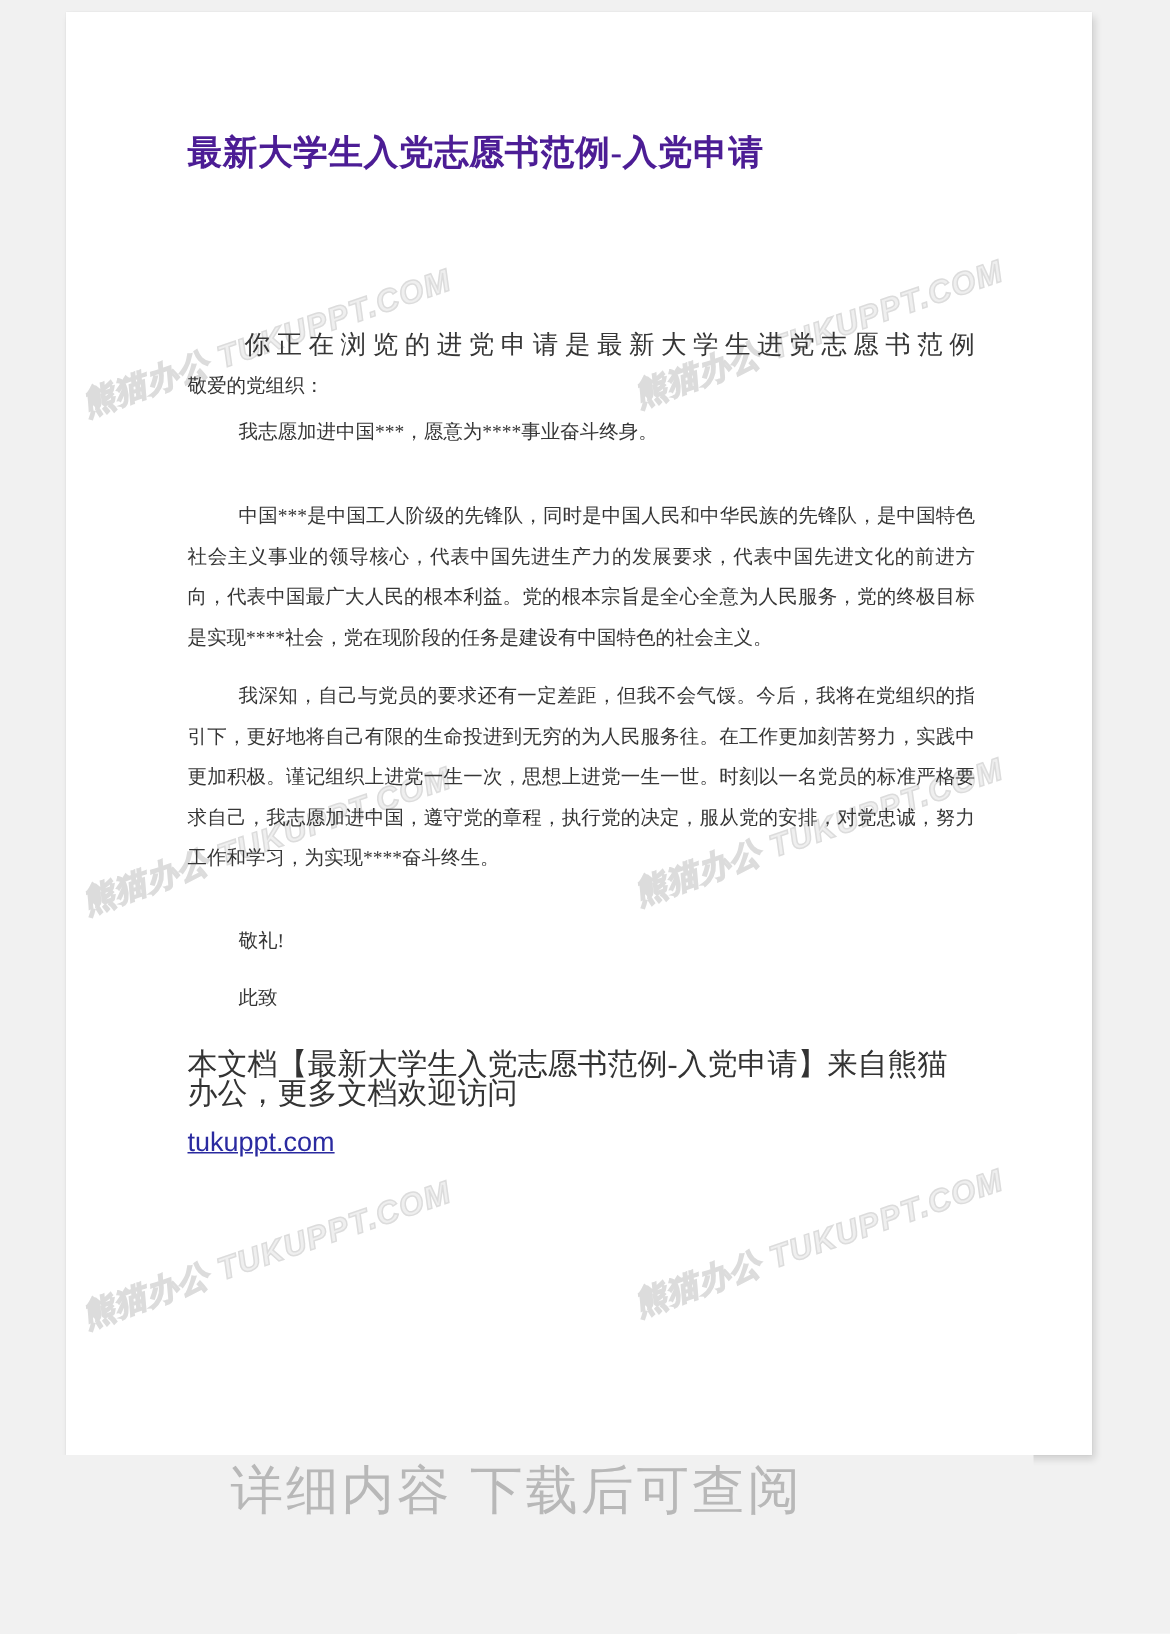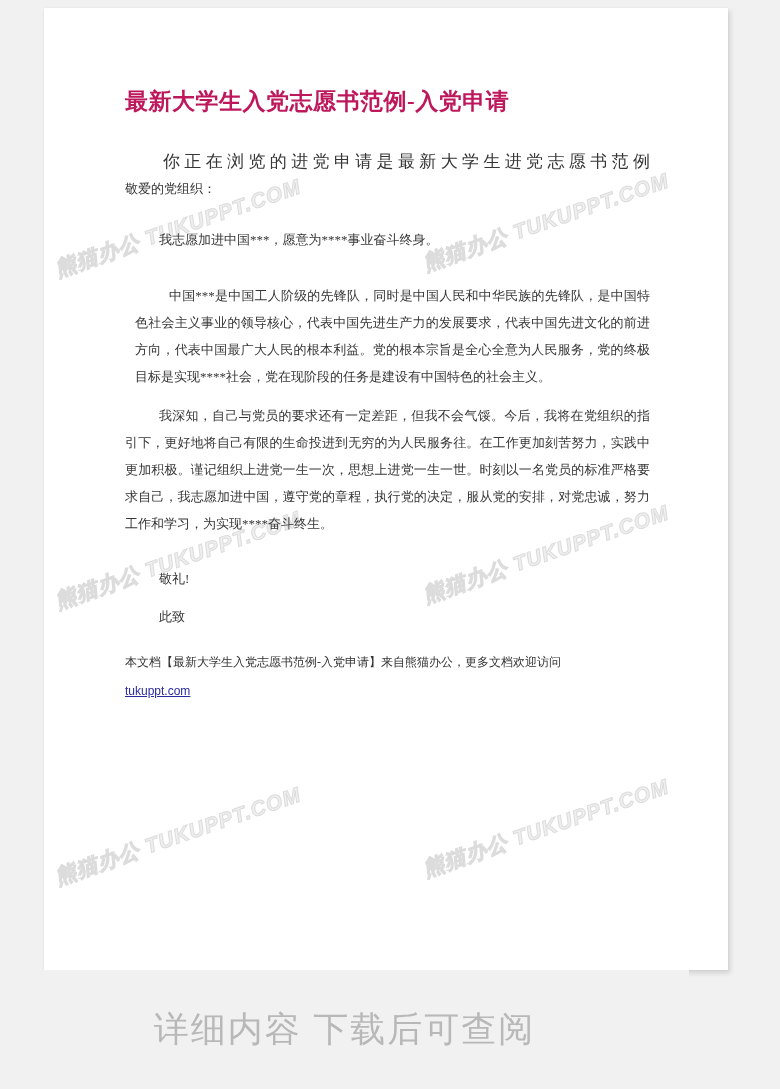--- a/index.html
+++ b/index.html
@@ -53,71 +53,70 @@
   .doc-content {
     position: relative;
     z-index: 2;
     padding: 78px 78px 0 81px;
     color: #363636;
   }
   .doc-title {
     font-size: 23px;
     line-height: 32px;
     font-weight: bold;
-    color: #be185d;
-    margin: 0 0 30px 0;
+    color: #4c1d95;
+    margin: 0 0 98px 0;
     letter-spacing: 0.5px;
   }
   .para {
     font-size: 13px;
     line-height: 27px;
     margin: 0;
     text-align: justify;
     text-justify: inter-ideograph;
     text-indent: 34px;
   }
   .no-indent { text-indent: 0; }
   
   .spread-line {
     display: flex;
     justify-content: space-between;
     font-size: 17px;
     line-height: 27px;
     height: 27px;
     padding-left: 38px;
   }
-  .mt-p1 { margin-top: 24px; }
-  .mt-p2 { margin-top: 29px; margin-left: 10px; }
+  .mt-p1 { margin-top: 4px; }
+  .mt-p2 { margin-top: 29px; }
   .mt-p3 { margin-top: 12px; }
   .mt-close { margin-top: 11px; }
   .mt-sig { margin-top: 28px; }
   .footer-note {
     margin-top: 23px;
-    font-size: 12px;
+    font-size: 20px;
     line-height: 19px;
     color: #333333;
     text-align: left;
   }
   .footer-link {
     display: inline-block;
     margin-top: 12px;
     font-family: "Liberation Sans", "DejaVu Sans", sans-serif;
-    font-size: 12px;
+    font-size: 18px;
     color: #2a2aa0;
     text-decoration: underline;
     cursor: pointer;
   }
   .bottom-bar {
     position: absolute;
     left: 0;
     top: 970px;
     width: 689px;
     height: 119px;
     display: flex;
-    align-items: center;
     justify-content: center;
     background: #f1f1f1;
   }
   .bottom-caption {
     font-family: "Liberation Sans", "DejaVu Sans", sans-serif;
     font-size: 35px;
     letter-spacing: 2px;
     color: #b8b8b8;
   }
 </style>

